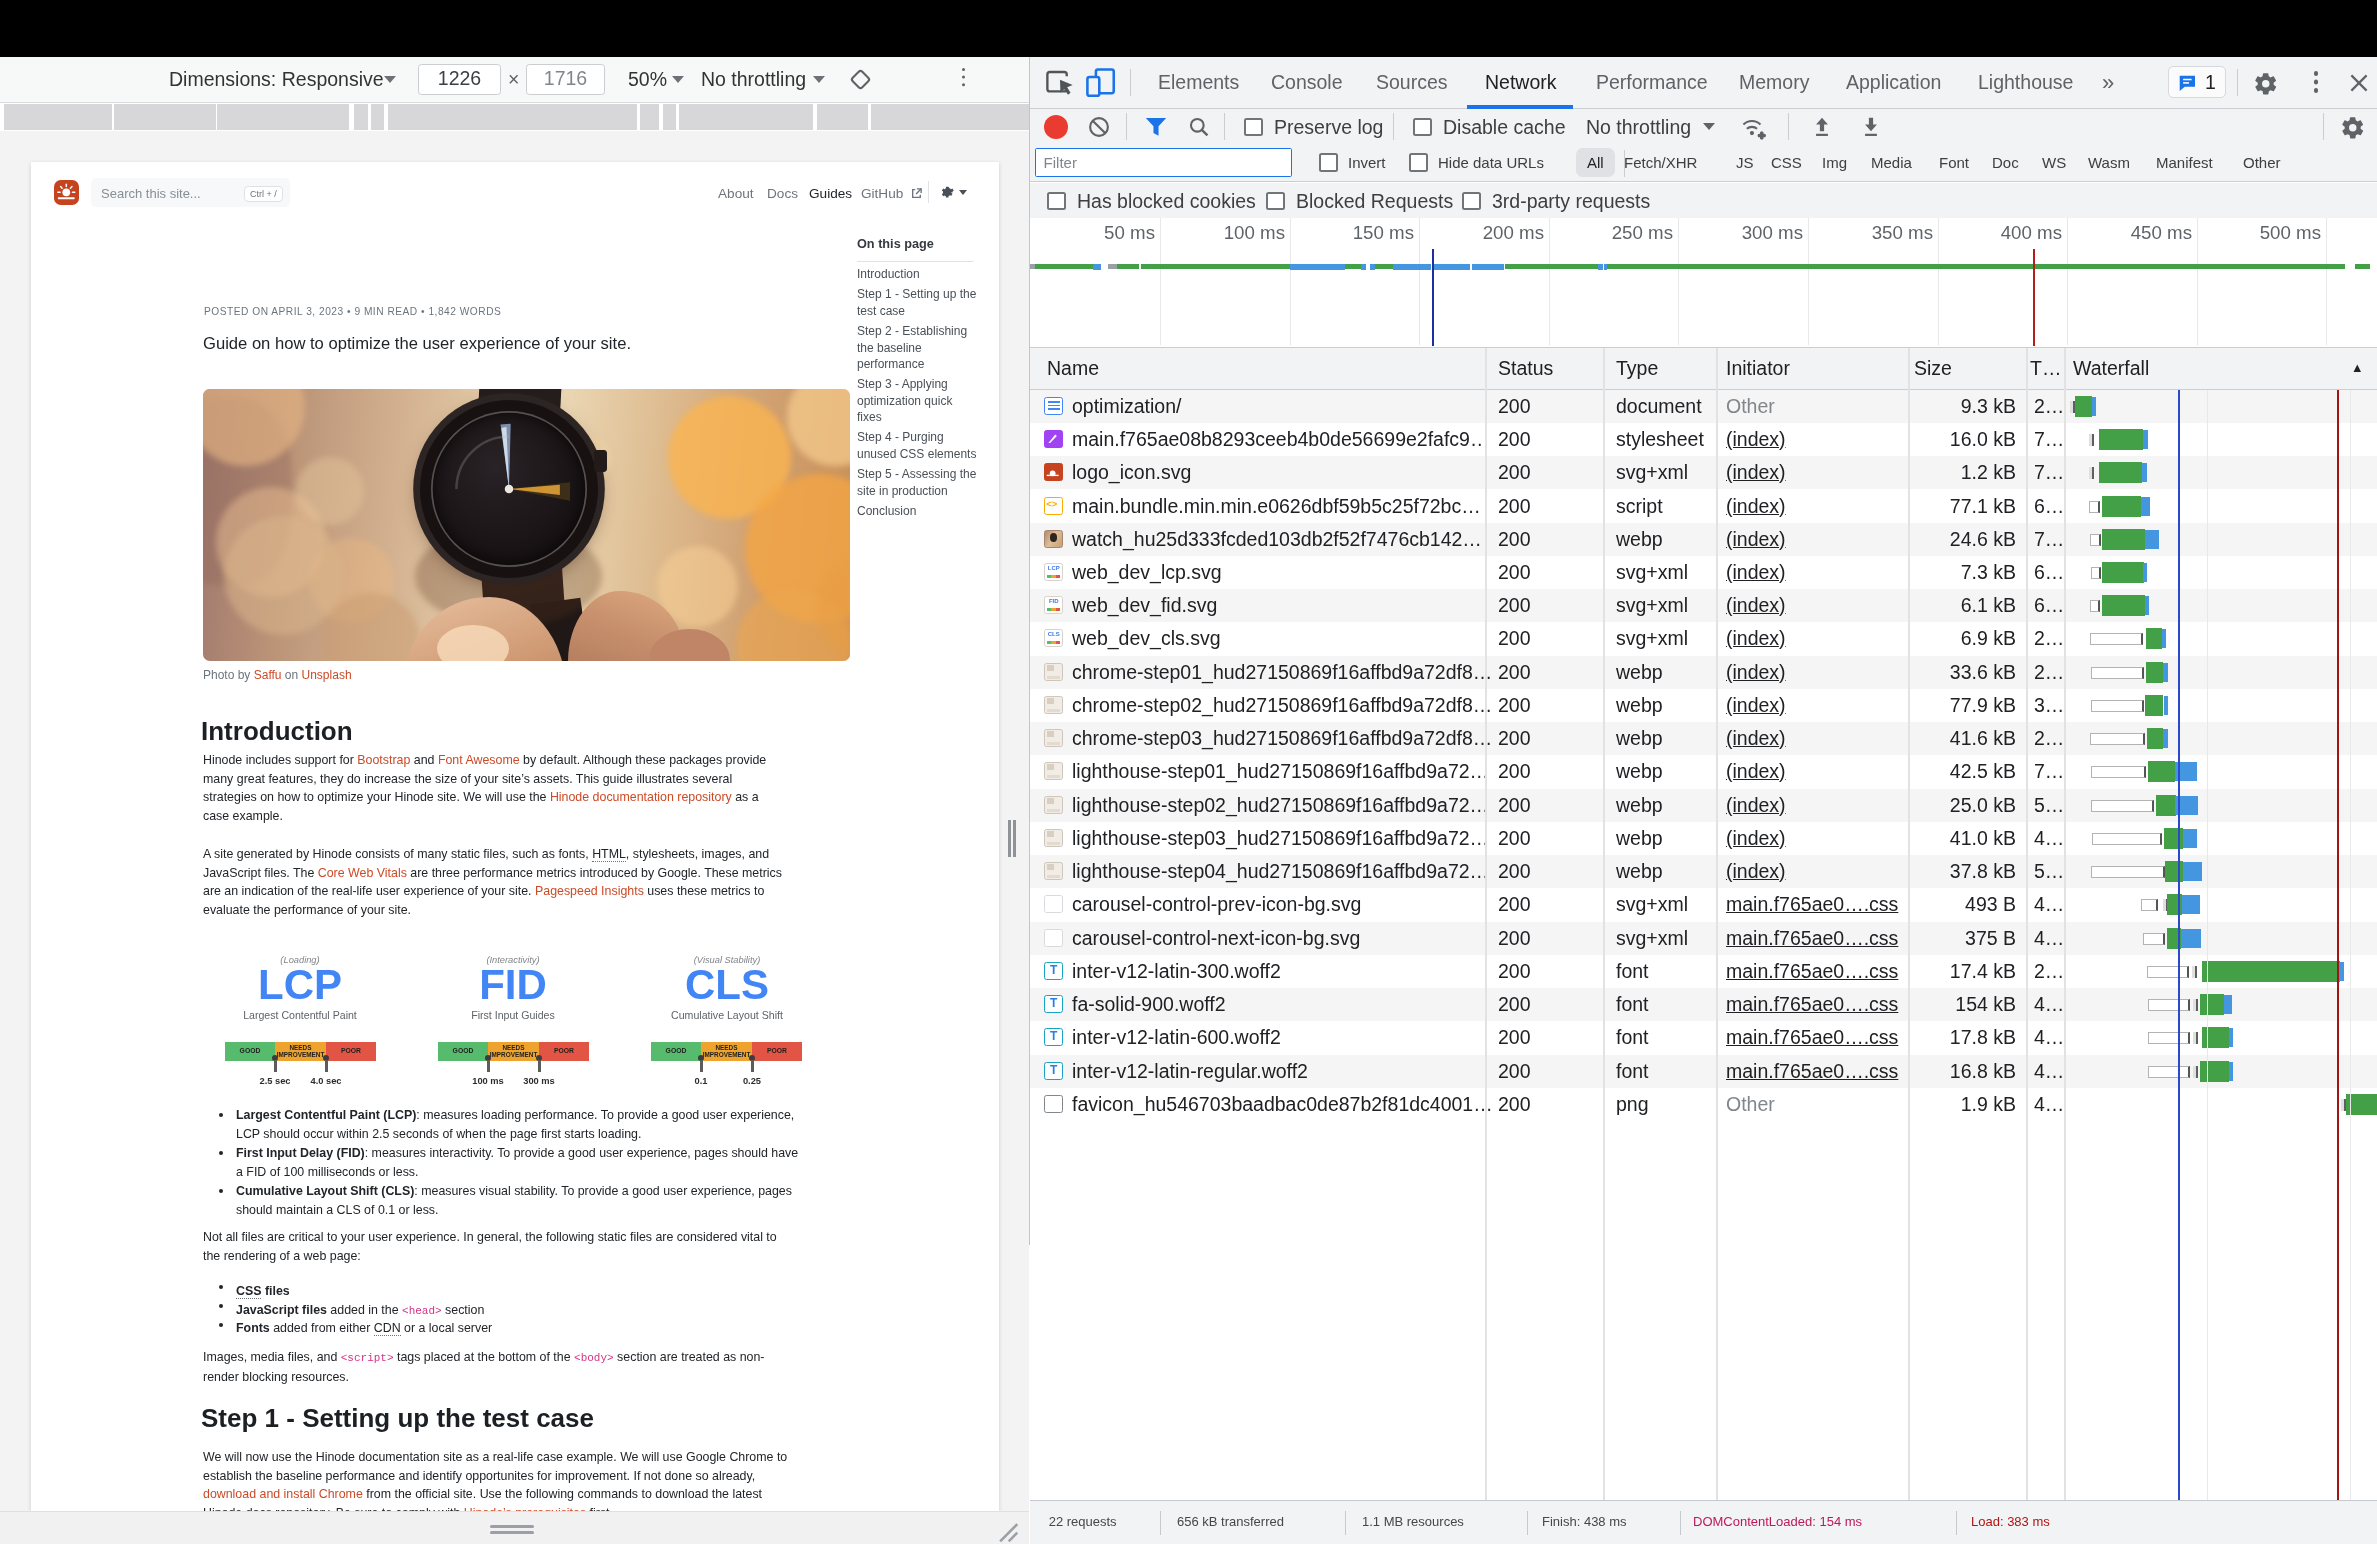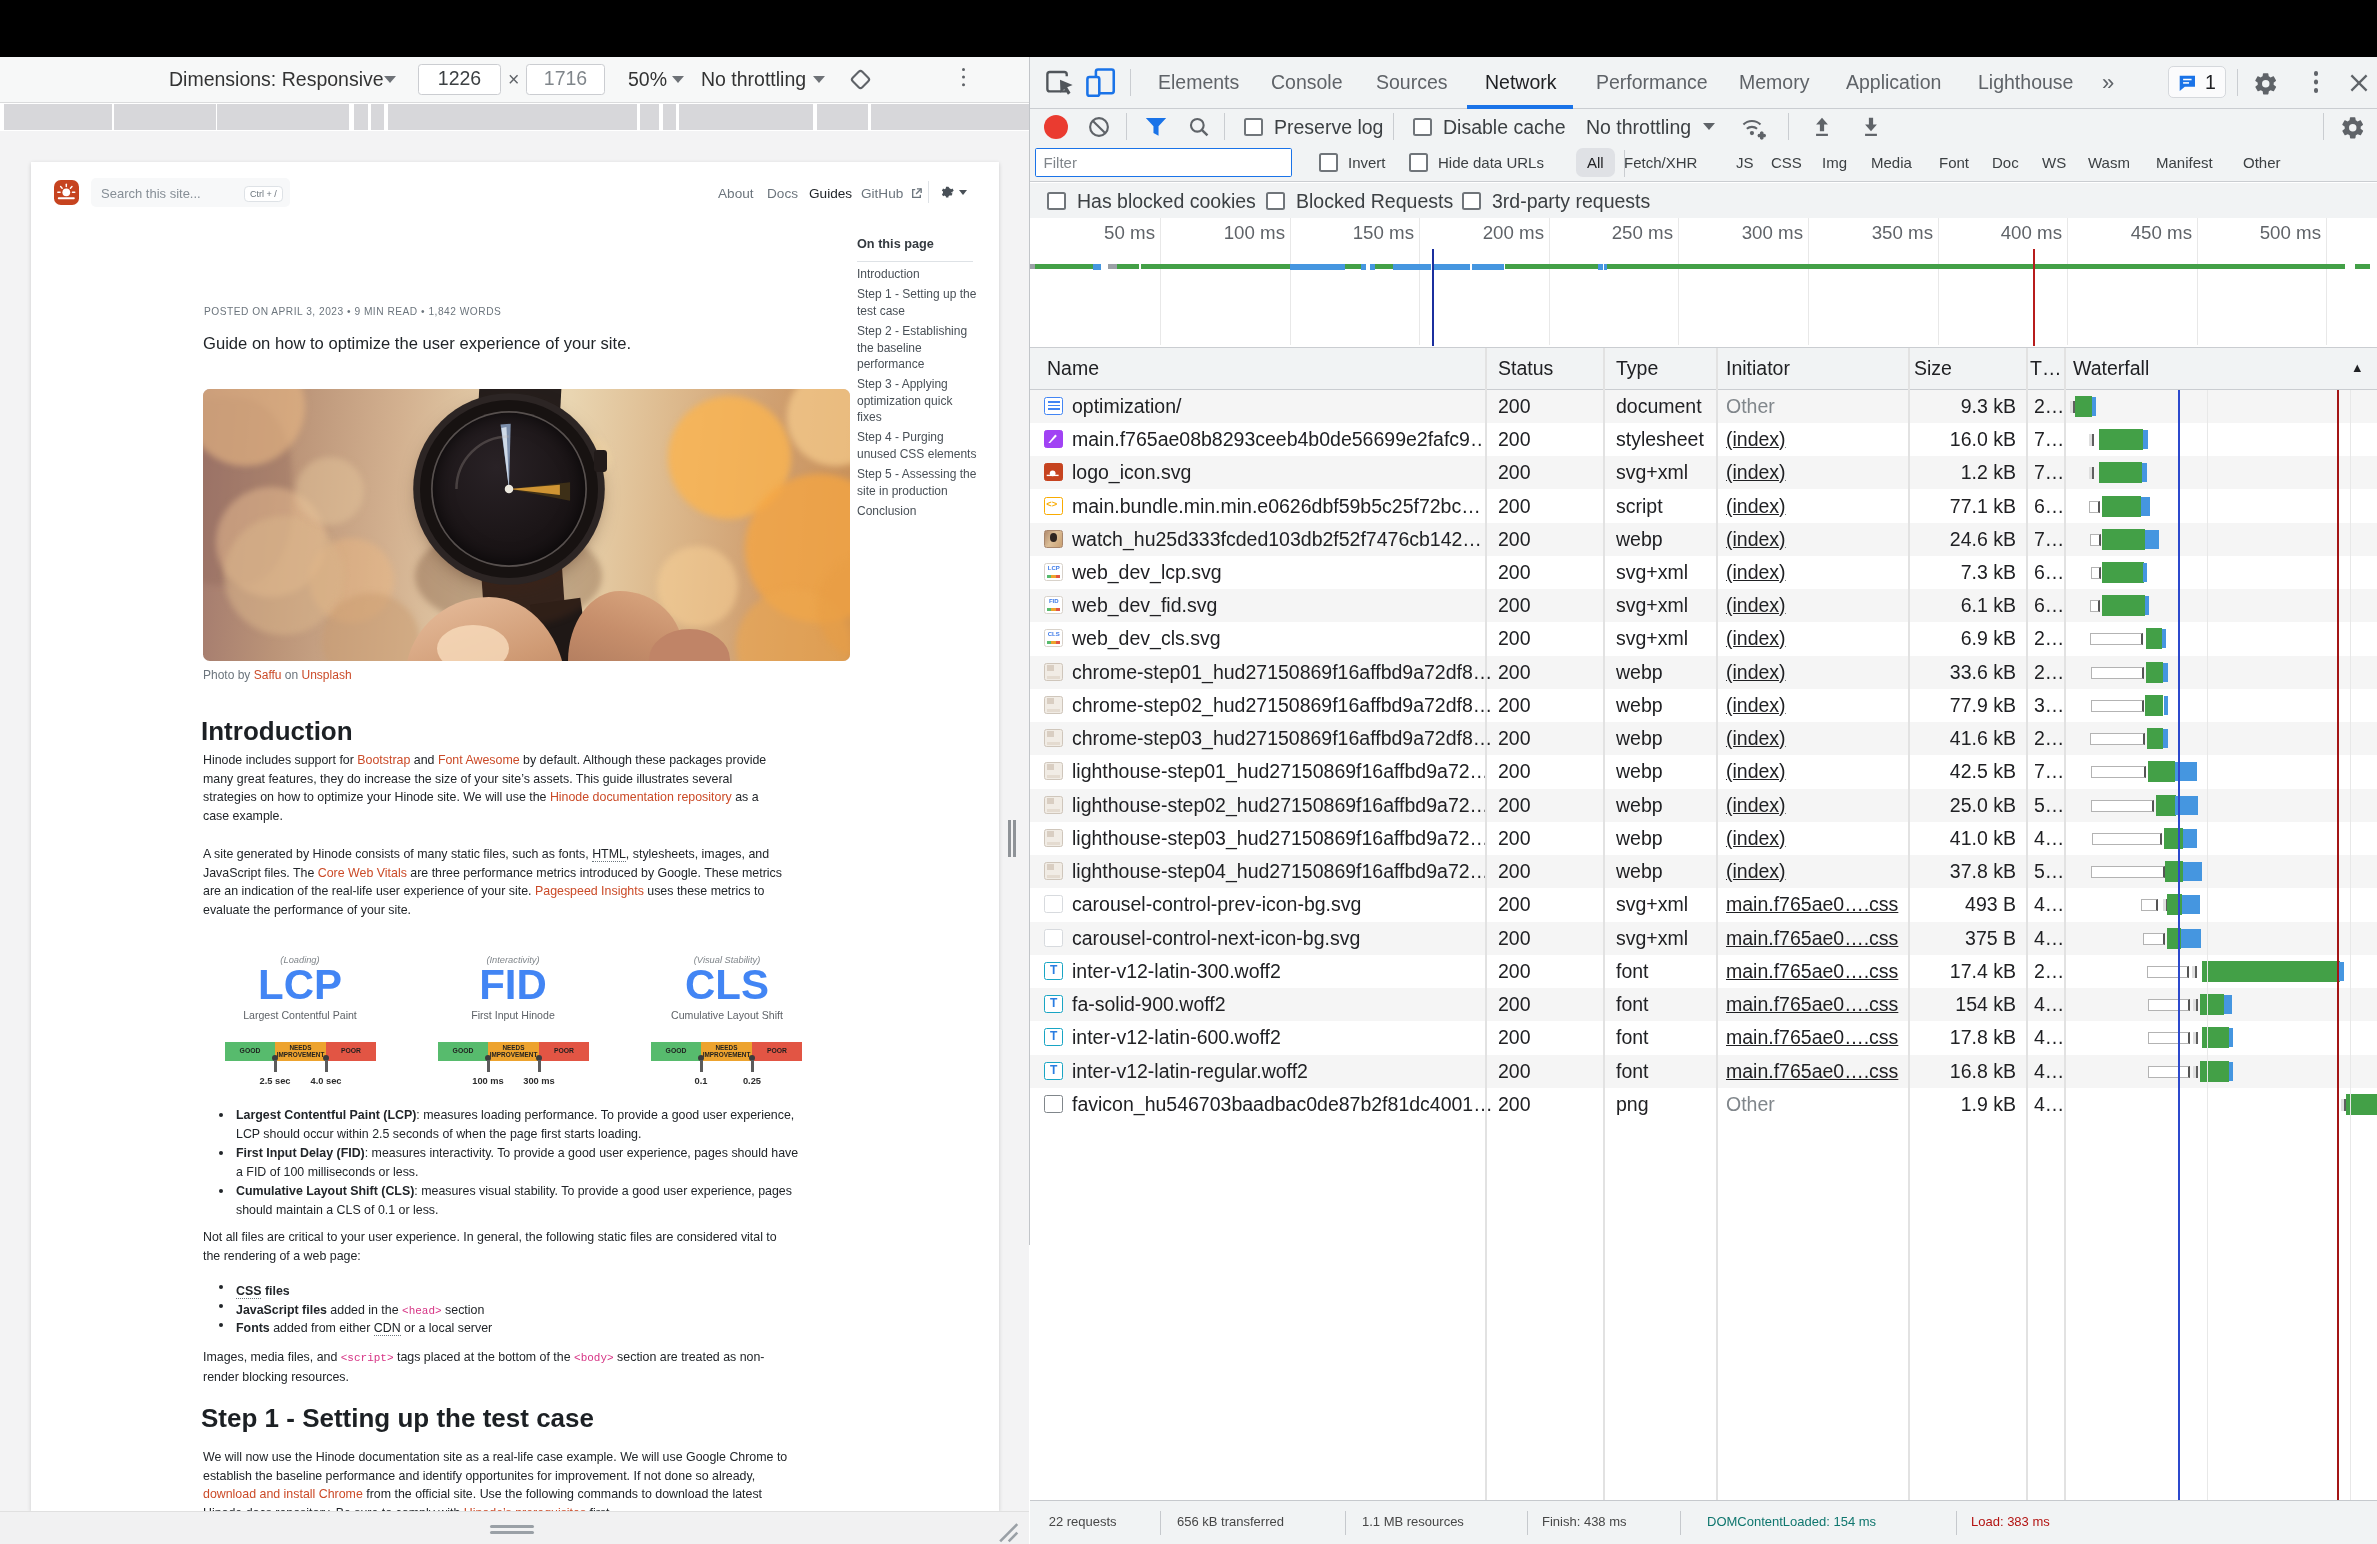--- a/index.html
+++ b/index.html
@@ -234,21 +234,21 @@
         <i class="gp">POOR</i>
       </div>
   <i class="gdot" style="left:241px;top:893px"></i>
       <i class="gtick" style="left:243px;top:898px"></i>
       <div class="glab" style="left:210px;top:914px">2.5 sec</div>
   <i class="gdot" style="left:292px;top:893px"></i>
       <i class="gtick" style="left:294px;top:898px"></i>
       <div class="glab" style="left:261px;top:914px">4.0 sec</div>
   <div class="vt-lab" style="left:380px;top:793px">(Interactivity)</div>
   <div class="vt-big" style="left:380px;top:799px">FID</div>
-  <div class="vt-cap" style="left:380px;top:847px">First Input Hinode</div>
+  <div class="vt-cap" style="left:380px;top:847px">First Input Guides</div>
   <div class="gauge" style="left:407px;top:880px">
         <i class="gg">GOOD</i>
         <i class="gn">NEEDS IMPROVEMENT</i>
         <i class="gp">POOR</i>
       </div>
   <i class="gdot" style="left:454px;top:893px"></i>
       <i class="gtick" style="left:456px;top:898px"></i>
       <div class="glab" style="left:423px;top:914px">100 ms</div>
   <i class="gdot" style="left:505px;top:893px"></i>
       <i class="gtick" style="left:507px;top:898px"></i>
@@ -807,18 +807,18 @@
   <div id="lood"></div>
   <div id="summary">
     <span style="left:18.7px">22 requests</span>
     <i class="ssep" style="left:130px"></i>
     <span style="left:147px">656 kB transferred</span>
     <i class="ssep" style="left:315px"></i>
     <span style="left:332px">1.1 MB resources</span>
     <i class="ssep" style="left:497px"></i>
     <span style="left:512px">Finish: 438 ms</span>
     <i class="ssep" style="left:650px"></i>
-    <span style="left:677px;color:#0f766e">DOMContentLoaded: 154 ms</span>
+    <span style="left:663px;color:#be185d">DOMContentLoaded: 154 ms</span>
     <i class="ssep" style="left:926px"></i>
     <span style="left:941px;color:#b31412">Load: 383 ms</span>
   </div>
 </div>
 
 
 </body></html>

